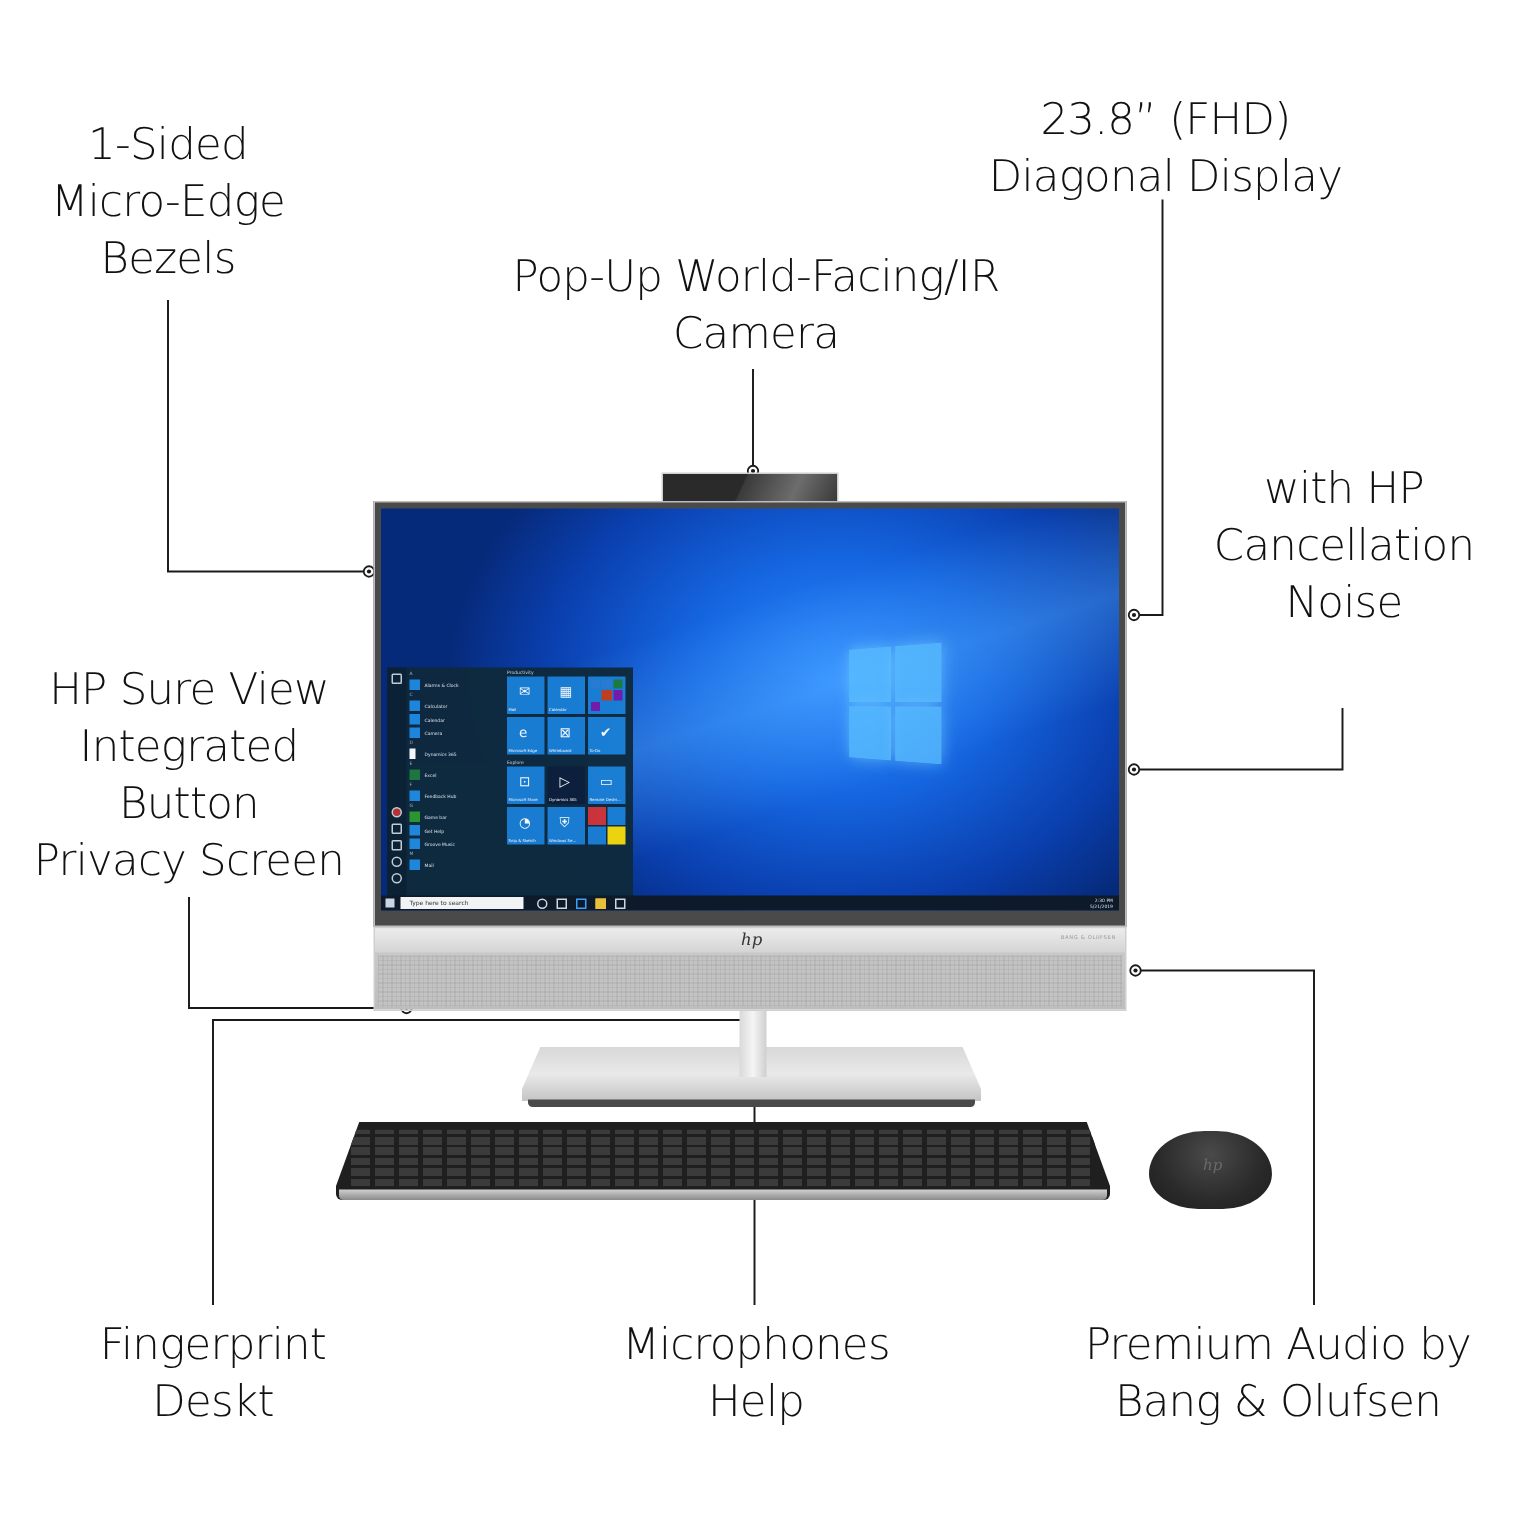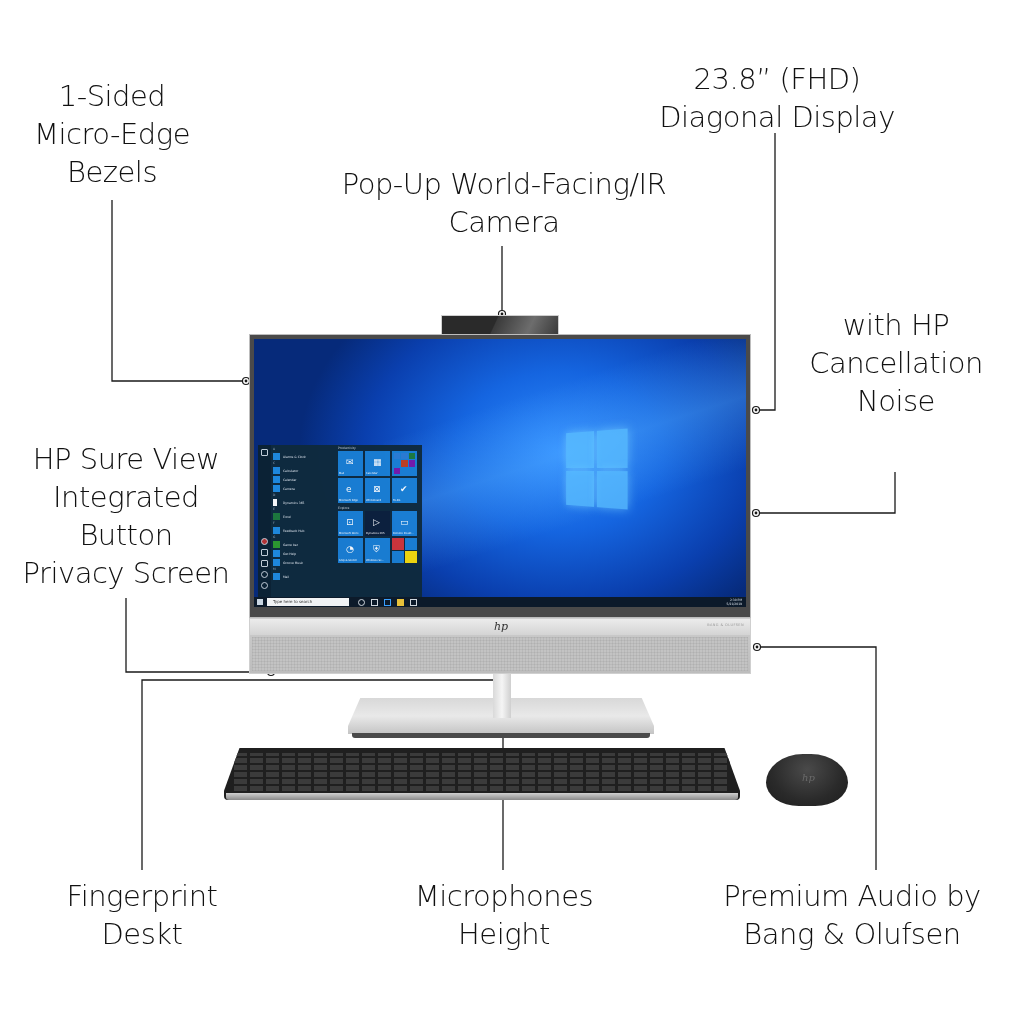--- a/index.html
+++ b/index.html
@@ -138,21 +138,21 @@
   <span>Privacy Screen</span>
 </div>
 
 <div class="label" style="left:42px; top:877px; width:200px;">
   <span>Fingerprint</span>
   <span>Deskt</span>
 </div>
 
 <div class="label" style="left:404px; top:877px; width:200px;">
   <span>Microphones</span>
-  <span>Height</span>
+  <span>Help</span>
 </div>
 
 <div class="label" style="left:706px; top:877px; width:292px;">
   <span>Premium Audio by</span>
   <span>Bang &amp; Olufsen</span>
 </div>
 
 <div class="camera"></div>
 
 <div class="base"></div>

